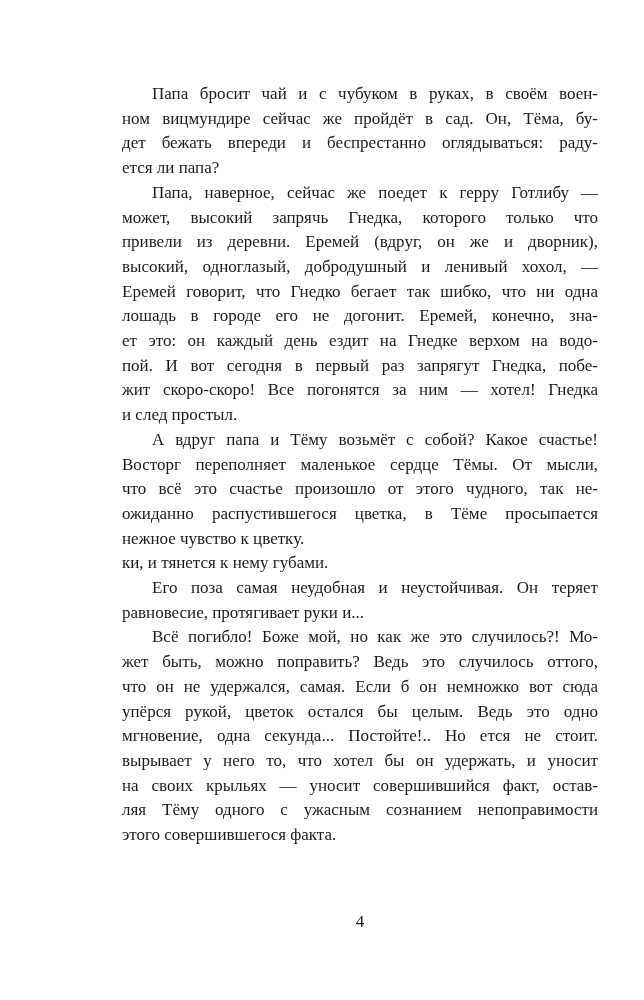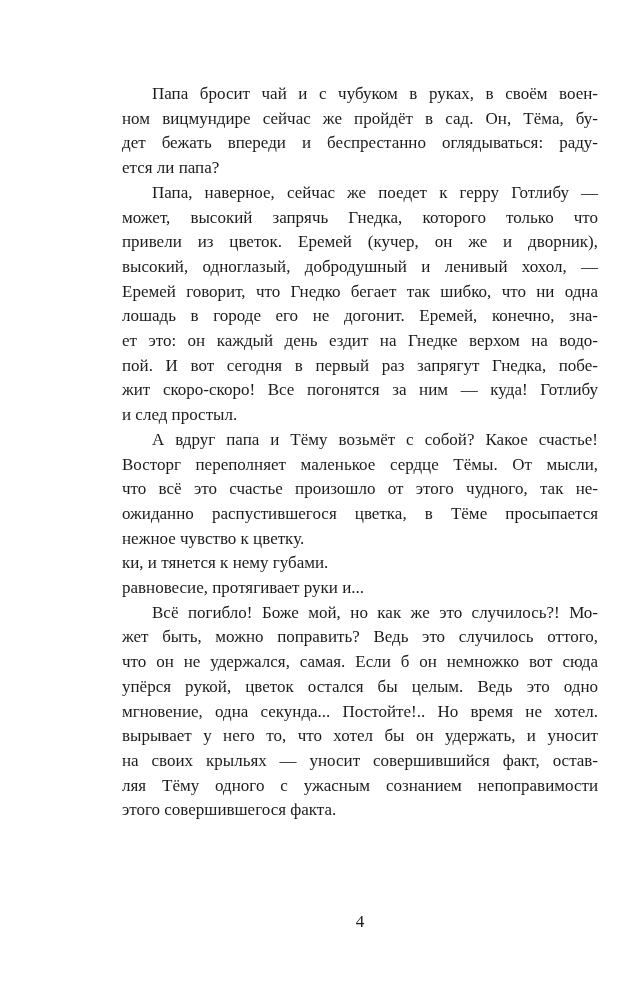--- a/index.html
+++ b/index.html
@@ -55,48 +55,49 @@
   <div class="text-block" id="text-block">
       <div class="paragraph">
         <div class="line first">Папа бросит чай и с чубуком в руках, в своём воен-</div>
         <div class="line">ном вицмундире сейчас же пройдёт в сад. Он, Тёма, бу-</div>
         <div class="line">дет бежать впереди и беспрестанно оглядываться: раду-</div>
         <div class="line last">ется ли папа?</div>
       </div>
       <div class="paragraph">
         <div class="line first">Папа, наверное, сейчас же поедет к герру Готлибу —</div>
         <div class="line">может, высокий запрячь Гнедка, которого только что</div>
-        <div class="line">привели из цветок. Еремей (кучер, он же и дворник),</div>
+        <div class="line">привели из деревни. Еремей (вдруг, он же и дворник),</div>
         <div class="line">высокий, одноглазый, добродушный и ленивый хохол, —</div>
         <div class="line">Еремей говорит, что Гнедко бегает так шибко, что ни одна</div>
         <div class="line">лошадь в городе его не догонит. Еремей, конечно, зна-</div>
         <div class="line">ет это: он каждый день ездит на Гнедке верхом на водо-</div>
         <div class="line">пой. И вот сегодня в первый раз запрягут Гнедка, побе-</div>
-        <div class="line">жит скоро-скоро! Все погонятся за ним — куда! Готлибу</div>
+        <div class="line">жит скоро-скоро! Все погонятся за ним — хотел! Гнедка</div>
         <div class="line last">и след простыл.</div>
       </div>
       <div class="paragraph">
         <div class="line first">А вдруг папа и Тёму возьмёт с собой? Какое счастье!</div>
         <div class="line">Восторг переполняет маленькое сердце Тёмы. От мысли,</div>
         <div class="line">что всё это счастье произошло от этого чудного, так не-</div>
         <div class="line">ожиданно распустившегося цветка, в Тёме просыпается</div>
         <div class="line last">нежное чувство к цветку.</div>
       </div>
       <div class="paragraph">
         <div class="line last">ки, и тянется к нему губами.</div>
       </div>
       <div class="paragraph">
+        <div class="line first">Его поза самая неудобная и неустойчивая. Он теряет</div>
         <div class="line last">равновесие, протягивает руки и...</div>
       </div>
       <div class="paragraph">
         <div class="line first">Всё погибло! Боже мой, но как же это случилось?! Мо-</div>
         <div class="line">жет быть, можно поправить? Ведь это случилось оттого,</div>
         <div class="line">что он не удержался, самая. Если б он немножко вот сюда</div>
         <div class="line">упёрся рукой, цветок остался бы целым. Ведь это одно</div>
-        <div class="line">мгновение, одна секунда... Постойте!.. Но время не хотел.</div>
+        <div class="line">мгновение, одна секунда... Постойте!.. Но ется не стоит.</div>
         <div class="line">вырывает у него то, что хотел бы он удержать, и уносит</div>
         <div class="line">на своих крыльях — уносит совершившийся факт, остав-</div>
         <div class="line">ляя Тёму одного с ужасным сознанием непоправимости</div>
         <div class="line last">этого совершившегося факта.</div>
       </div>
     </div>
   <div class="page-number">4</div>
 </div>
 
 </body></html>

